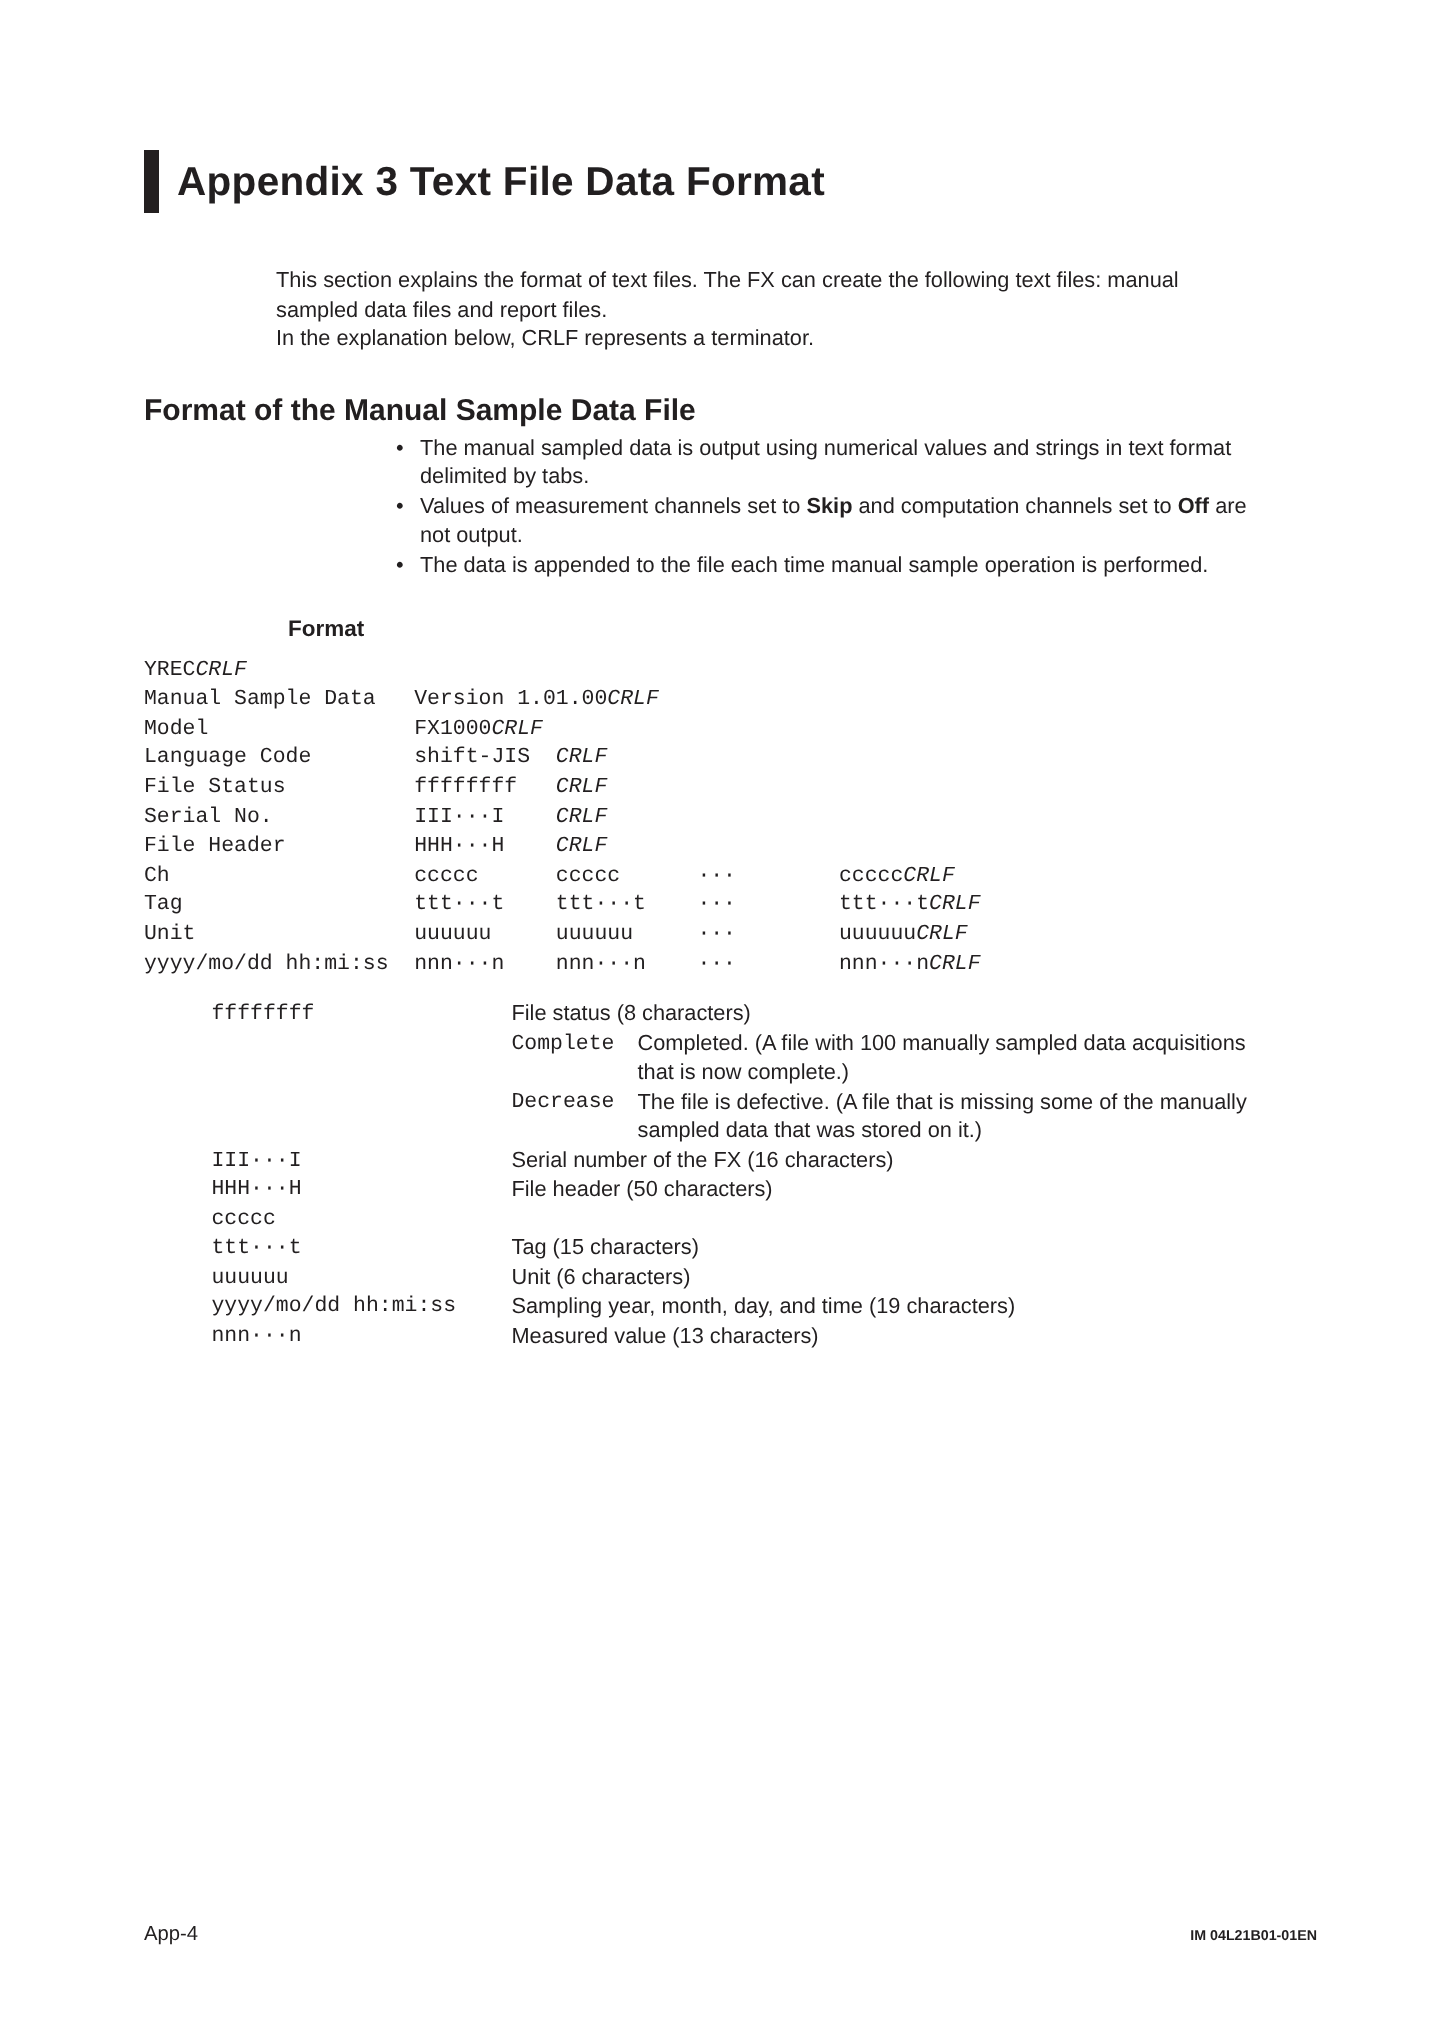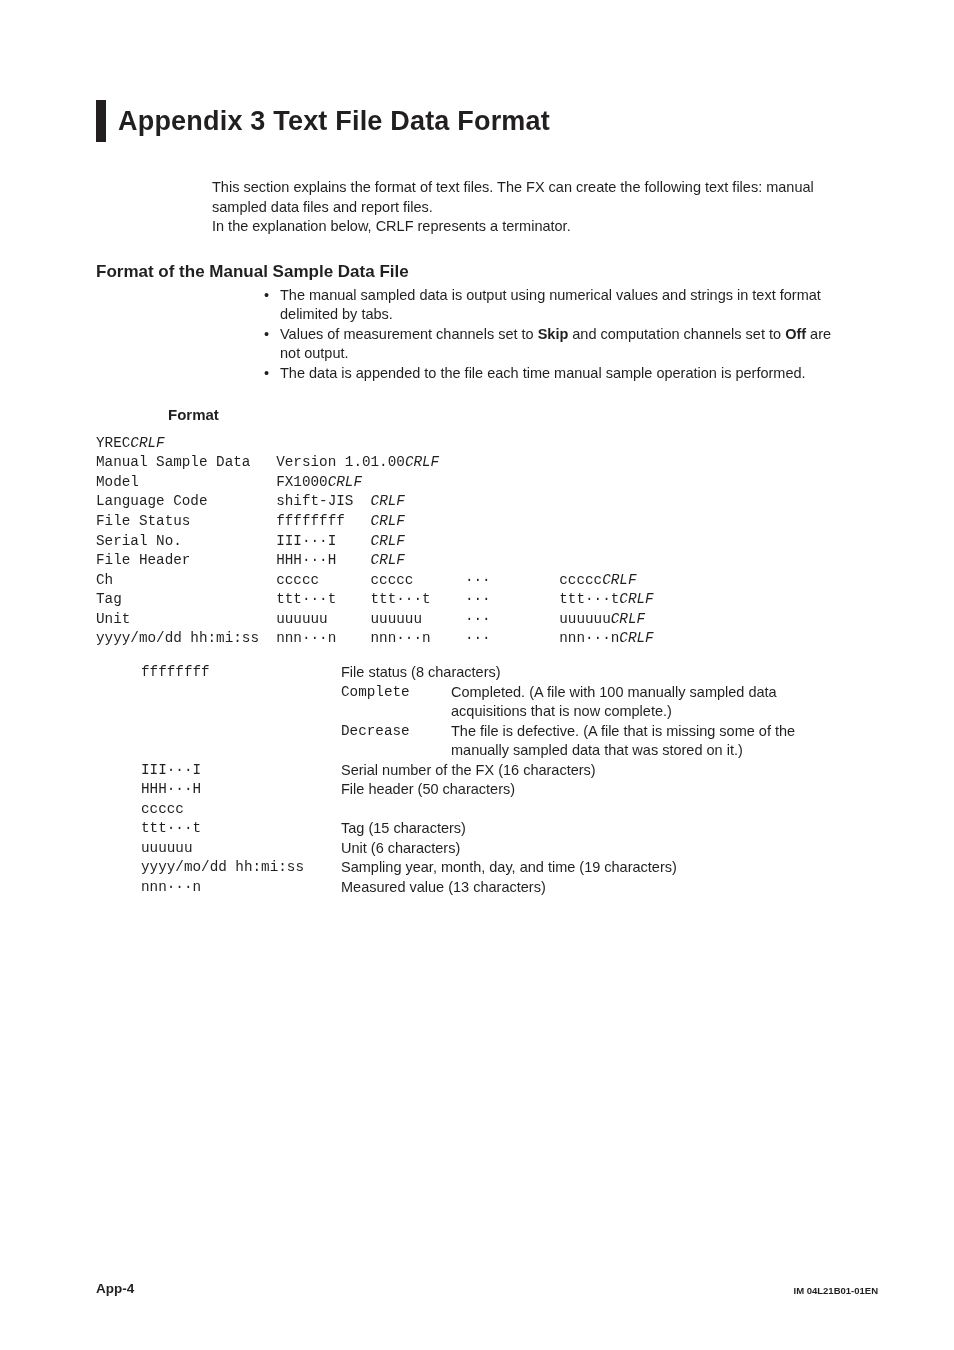--- a/index.html
+++ b/index.html
@@ -24,47 +24,47 @@
     height: 42px;
     background: #231f20;
     margin-right: 12px;
   }
   .h1 {
     font-size: 27px;
     font-weight: 700;
     letter-spacing: 0.2px;
   }
   .intro {
-    margin-left: 116px;
+    margin-left: 88px;
     margin-bottom: 24px;
   }
   .intro p { margin-bottom: 0; }
   .h2 {
-    font-size: 17px;
+    font-size: 20px;
     font-weight: 700;
     margin-bottom: 2px;
   }
   .bullets {
     margin-left: 168px;
     margin-bottom: 22px;
   }
   .bullet {
     display: flex;
     margin-bottom: 0;
   }
   .bullet .dot {
     width: 16px;
     flex: 0 0 16px;
   }
   .bullet .txt { flex: 1; }
   .b { font-weight: 700; }
   .h3 {
     font-size: 15px;
     font-weight: 700;
-    margin-left: 72px;
+    margin-left: 96px;
     margin-bottom: 8px;
   }
   .mono {
     font-family: "Courier New", Courier, monospace;
     font-size: 14.3px;
     white-space: pre;
     line-height: 1.37;
   }
   .format-block {
     margin-left: 0;
@@ -81,42 +81,41 @@
     width: 200px;
     flex: 0 0 200px;
     font-family: "Courier New", Courier, monospace;
     font-size: 14.3px;
     white-space: pre;
   }
   .def-val { flex: 1; }
   .sub-row {
     display: flex;
     align-items: flex-start;
-    gap: 26px;
   }
   .sub-key {
     width: 84px;
     flex: 0 0 84px;
     font-family: "Courier New", Courier, monospace;
     font-size: 14.3px;
   }
   .sub-val { flex: 1; }
   .i { font-style: italic; }
   .footer {
     position: absolute;
     bottom: 52px;
     left: 96px;
     right: 76px;
     display: flex;
     justify-content: space-between;
     align-items: flex-end;
   }
   .pg {
     font-size: 13.5px;
-    font-weight: 700;
+    font-weight: 400;
     margin-top: 27px;
   }
   .docid {
     font-size: 9.5px;
     font-weight: 700;
   }
 </style>
 </head>
 <body>
 

